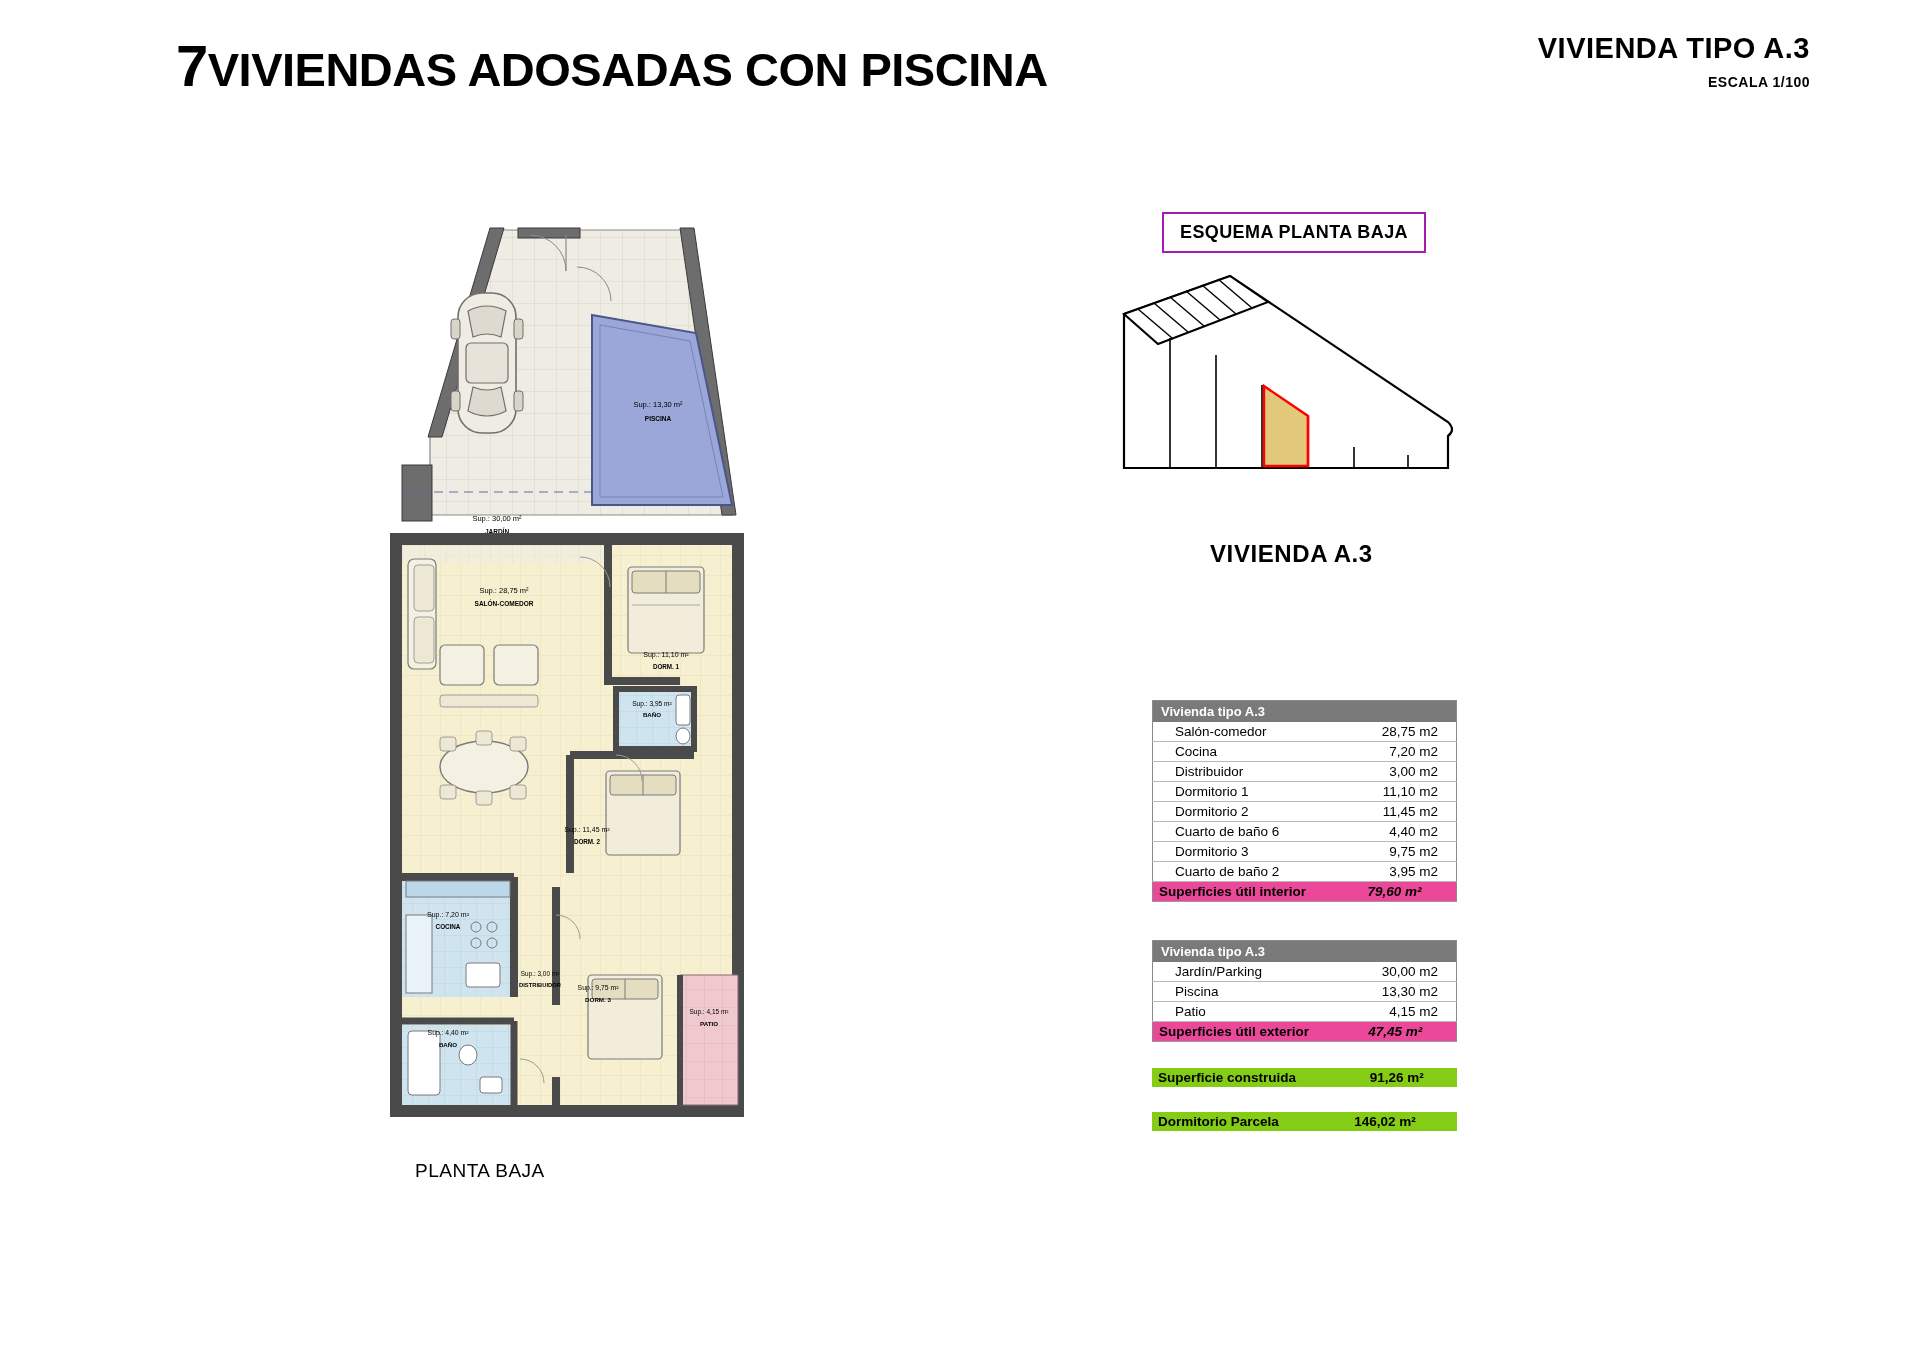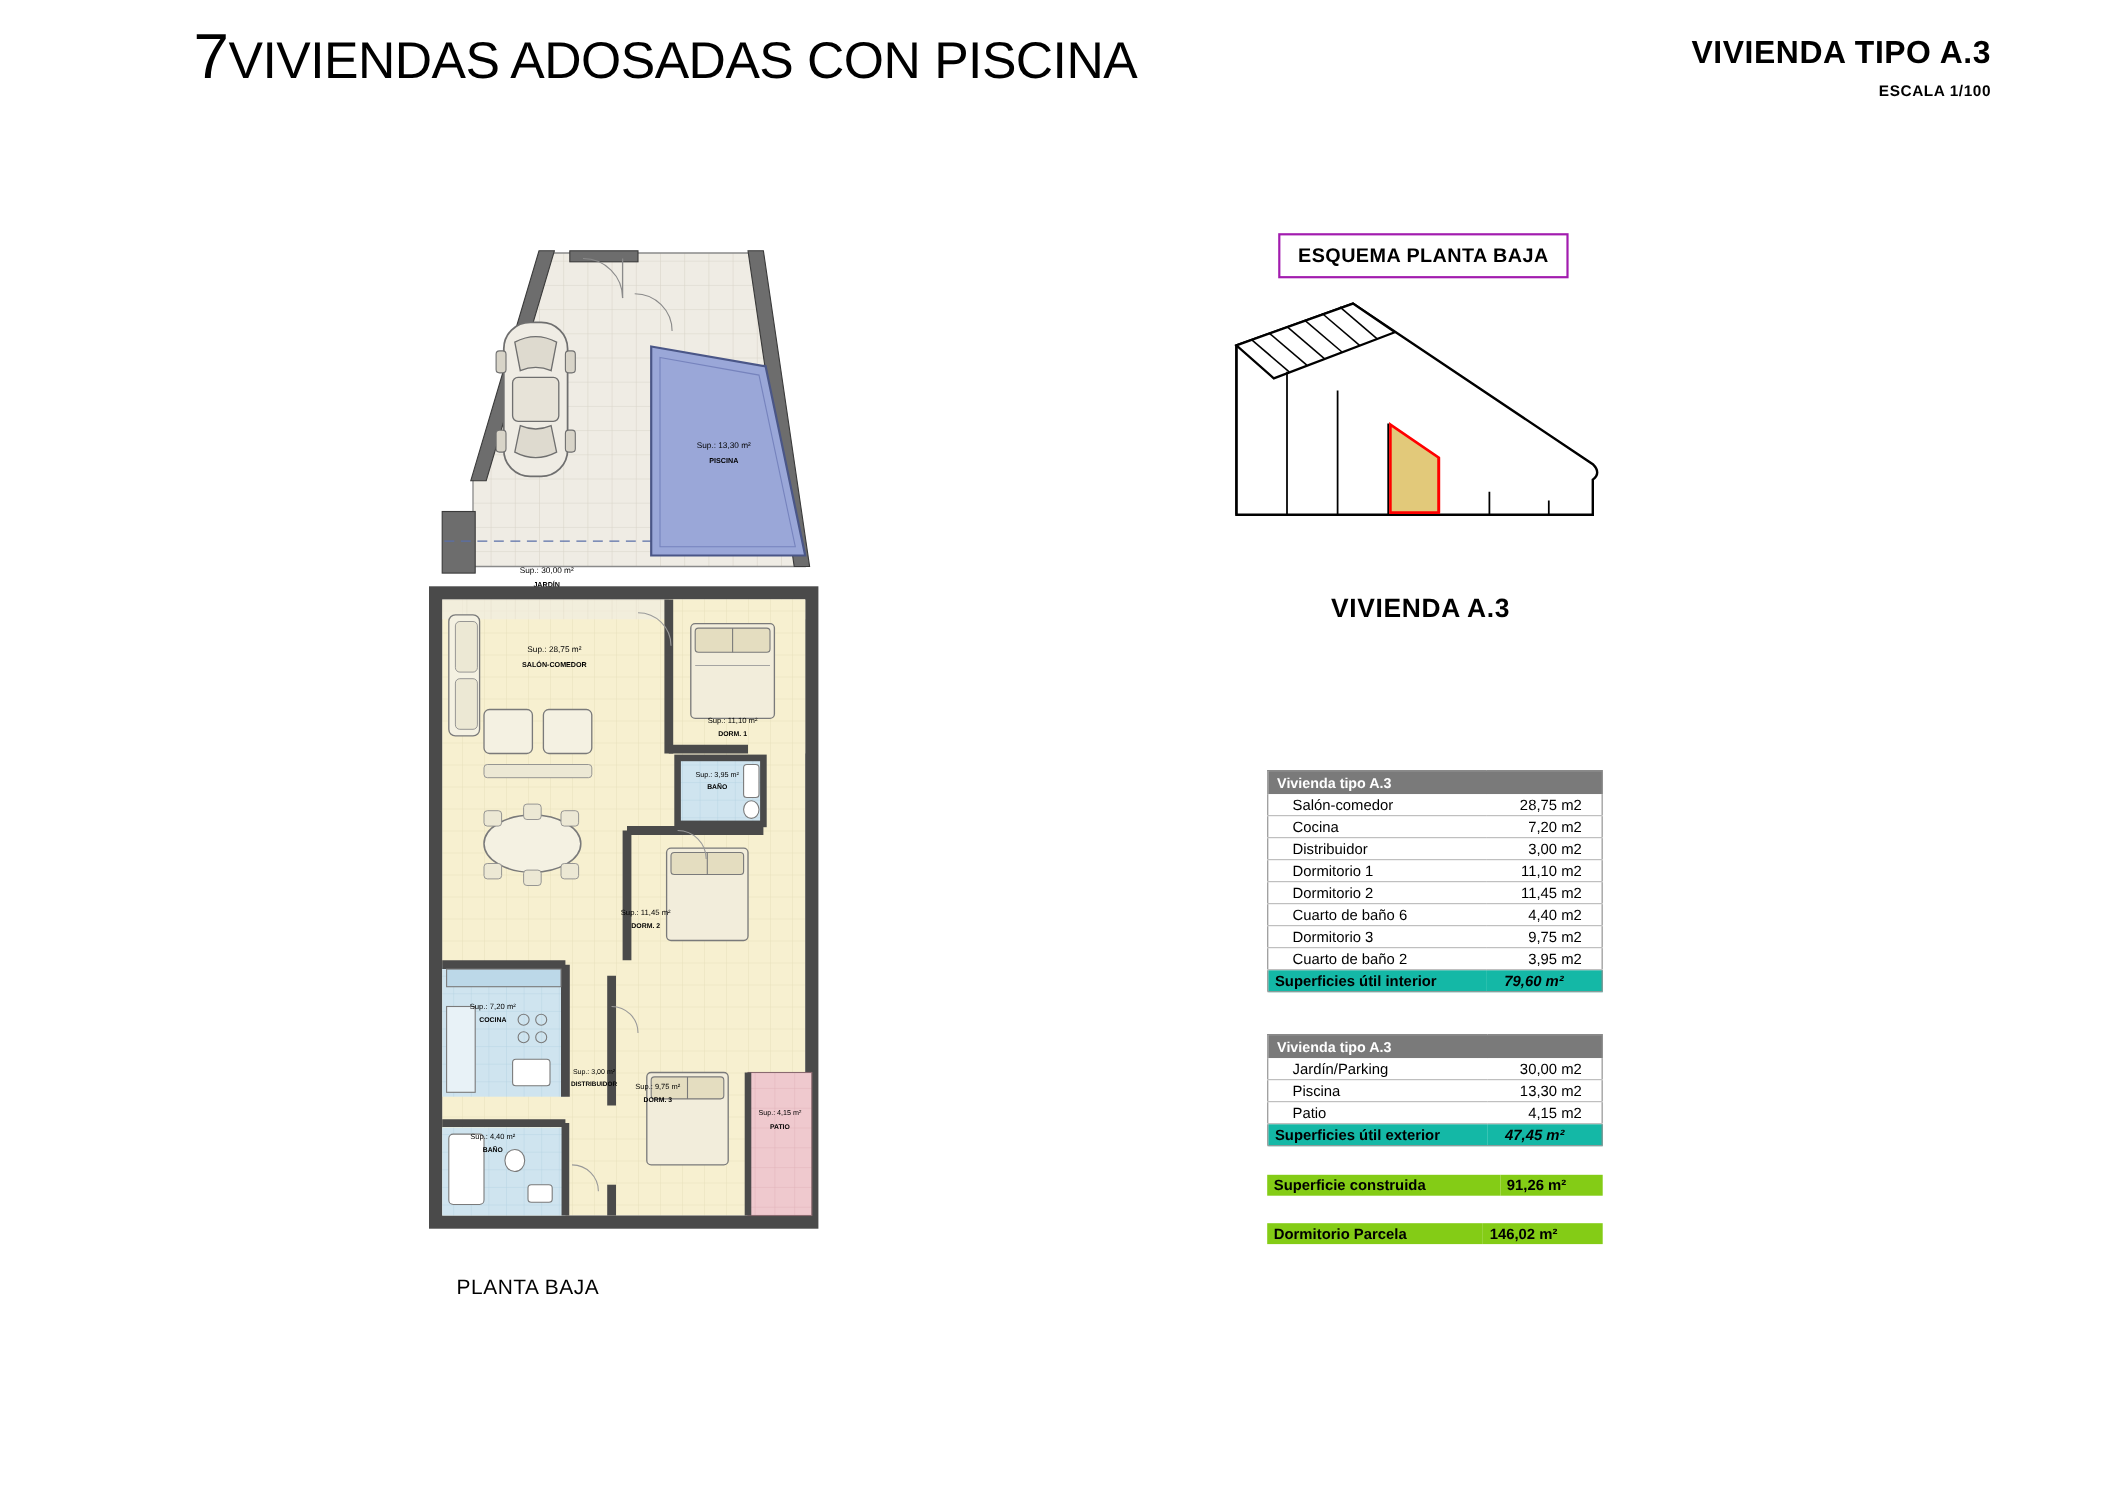--- a/index.html
+++ b/index.html
@@ -13,23 +13,23 @@
     position: relative;
     font-family: "Liberation Sans", sans-serif;
     color: #000000;
     overflow: hidden;
   }
 
   
   #main-title {
     position: absolute;
     left: 176px;
-    top: 18px;
+    top: 32px;
     font-size: 47px;
-    font-weight: normal;
+    font-weight: bold;
     letter-spacing: -0.5px;
     white-space: nowrap;
   }
   #main-title .big {
     font-size: 58px;
   }
   #type-title {
     position: absolute;
     right: 110px;
     top: 32px;
@@ -118,21 +118,21 @@
   }
   .tbl .row td.name {
     padding-left: 22px;
   }
   .tbl .row td.val {
     text-align: right;
     padding-right: 18px;
     white-space: nowrap;
   }
   .tbl .total td {
-    background: #14b8a6;
+    background: #ec4899;
     font-weight: bold;
     font-size: 13.5px;
     border-bottom: 1px solid #9a9a9a;
   }
   .tbl .total td.val {
     text-align: center;
     padding-right: 24px;
     font-style: italic;
   }
   .tbl .single td {

